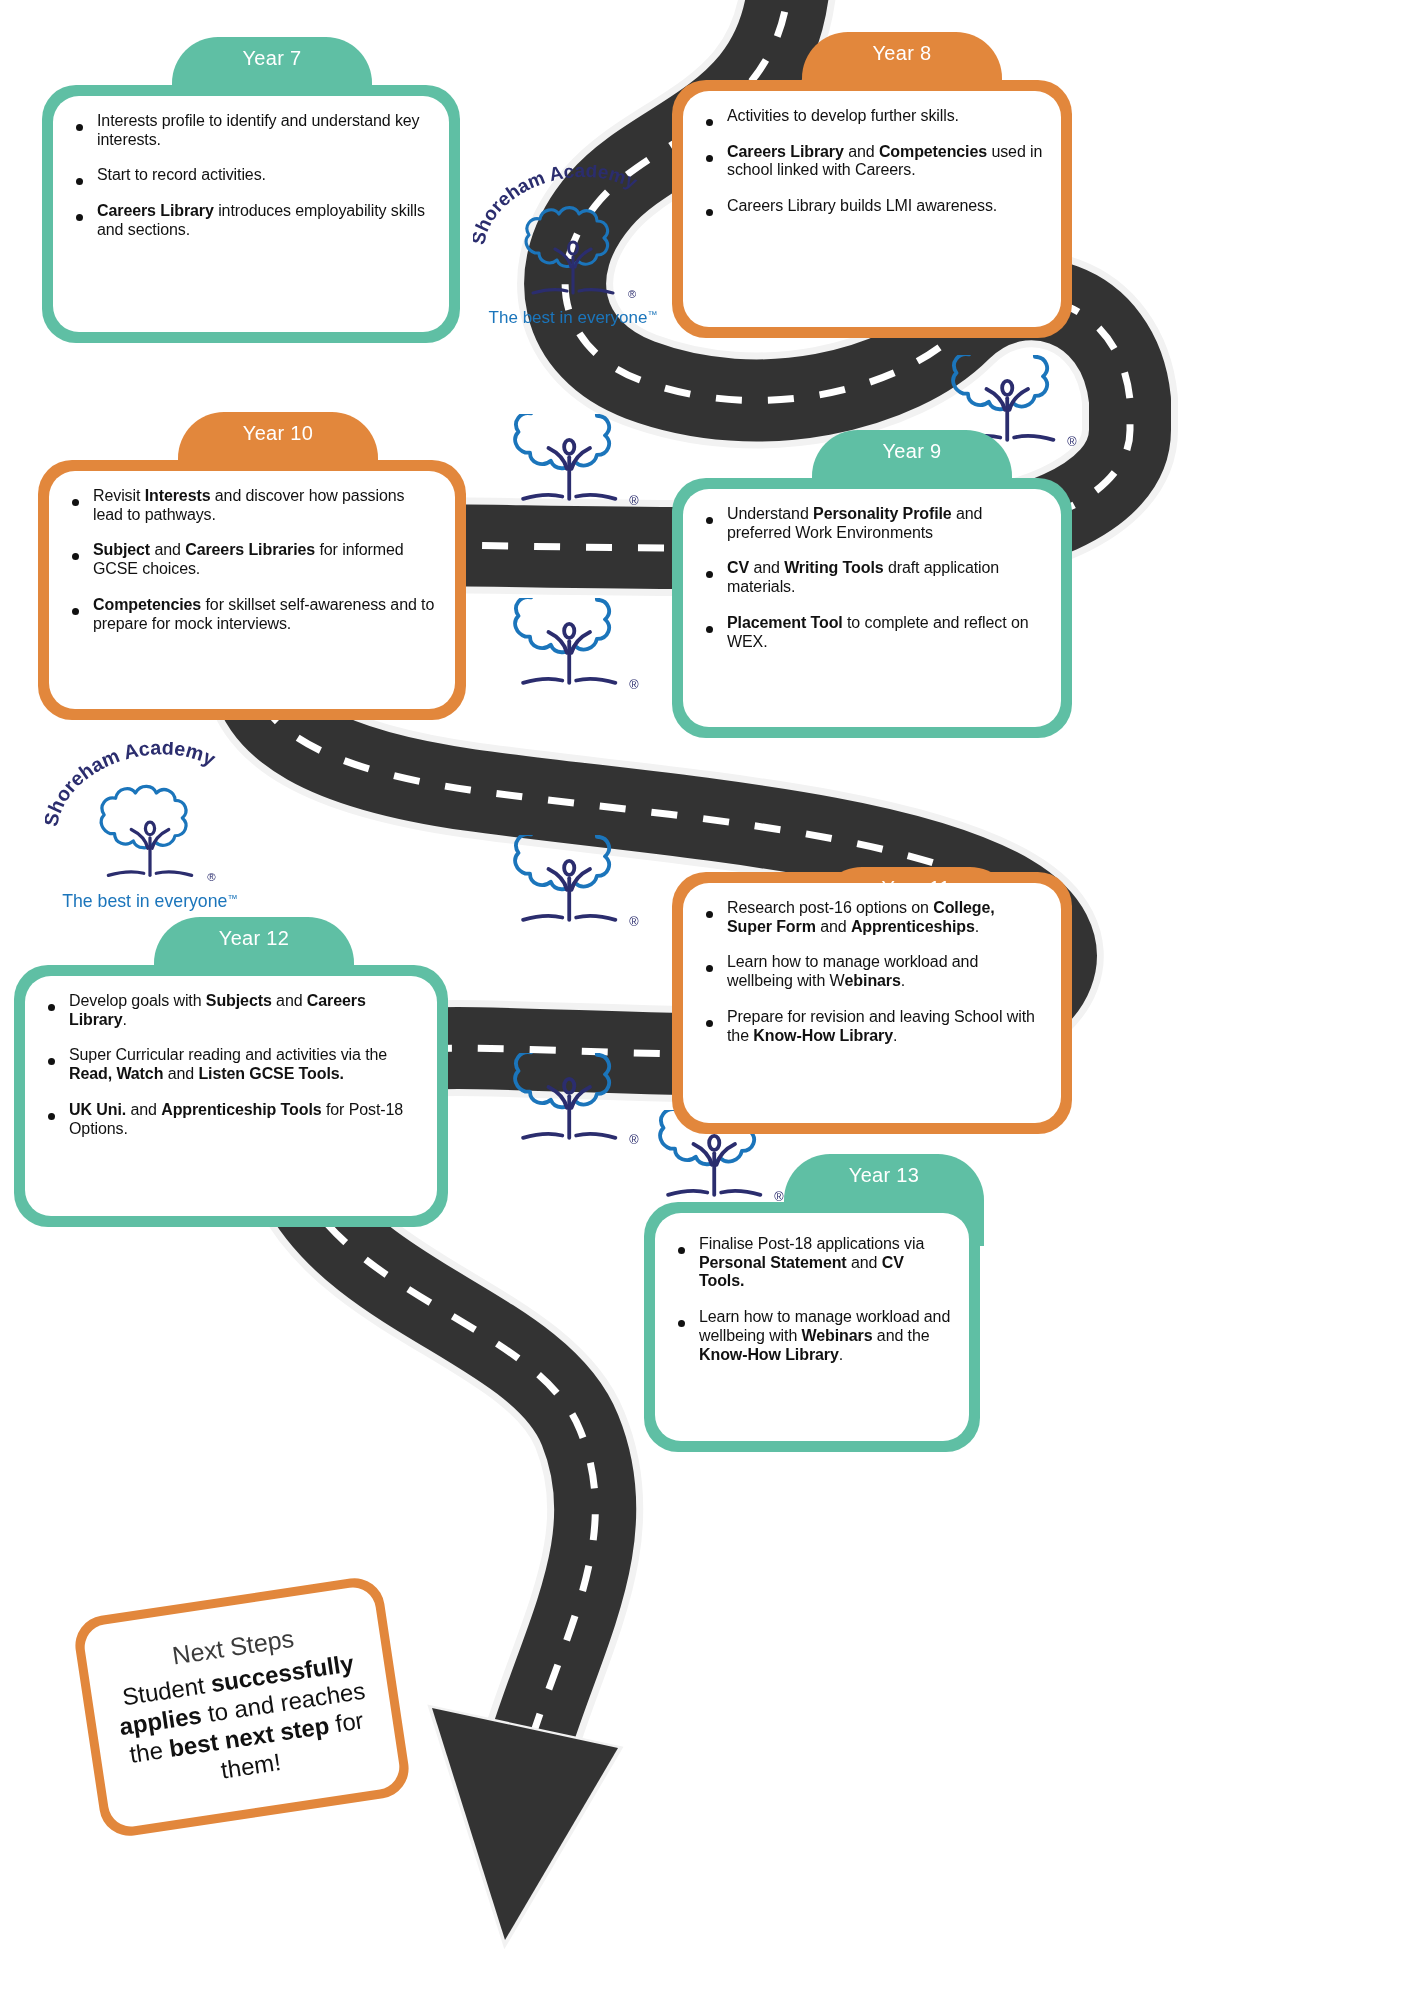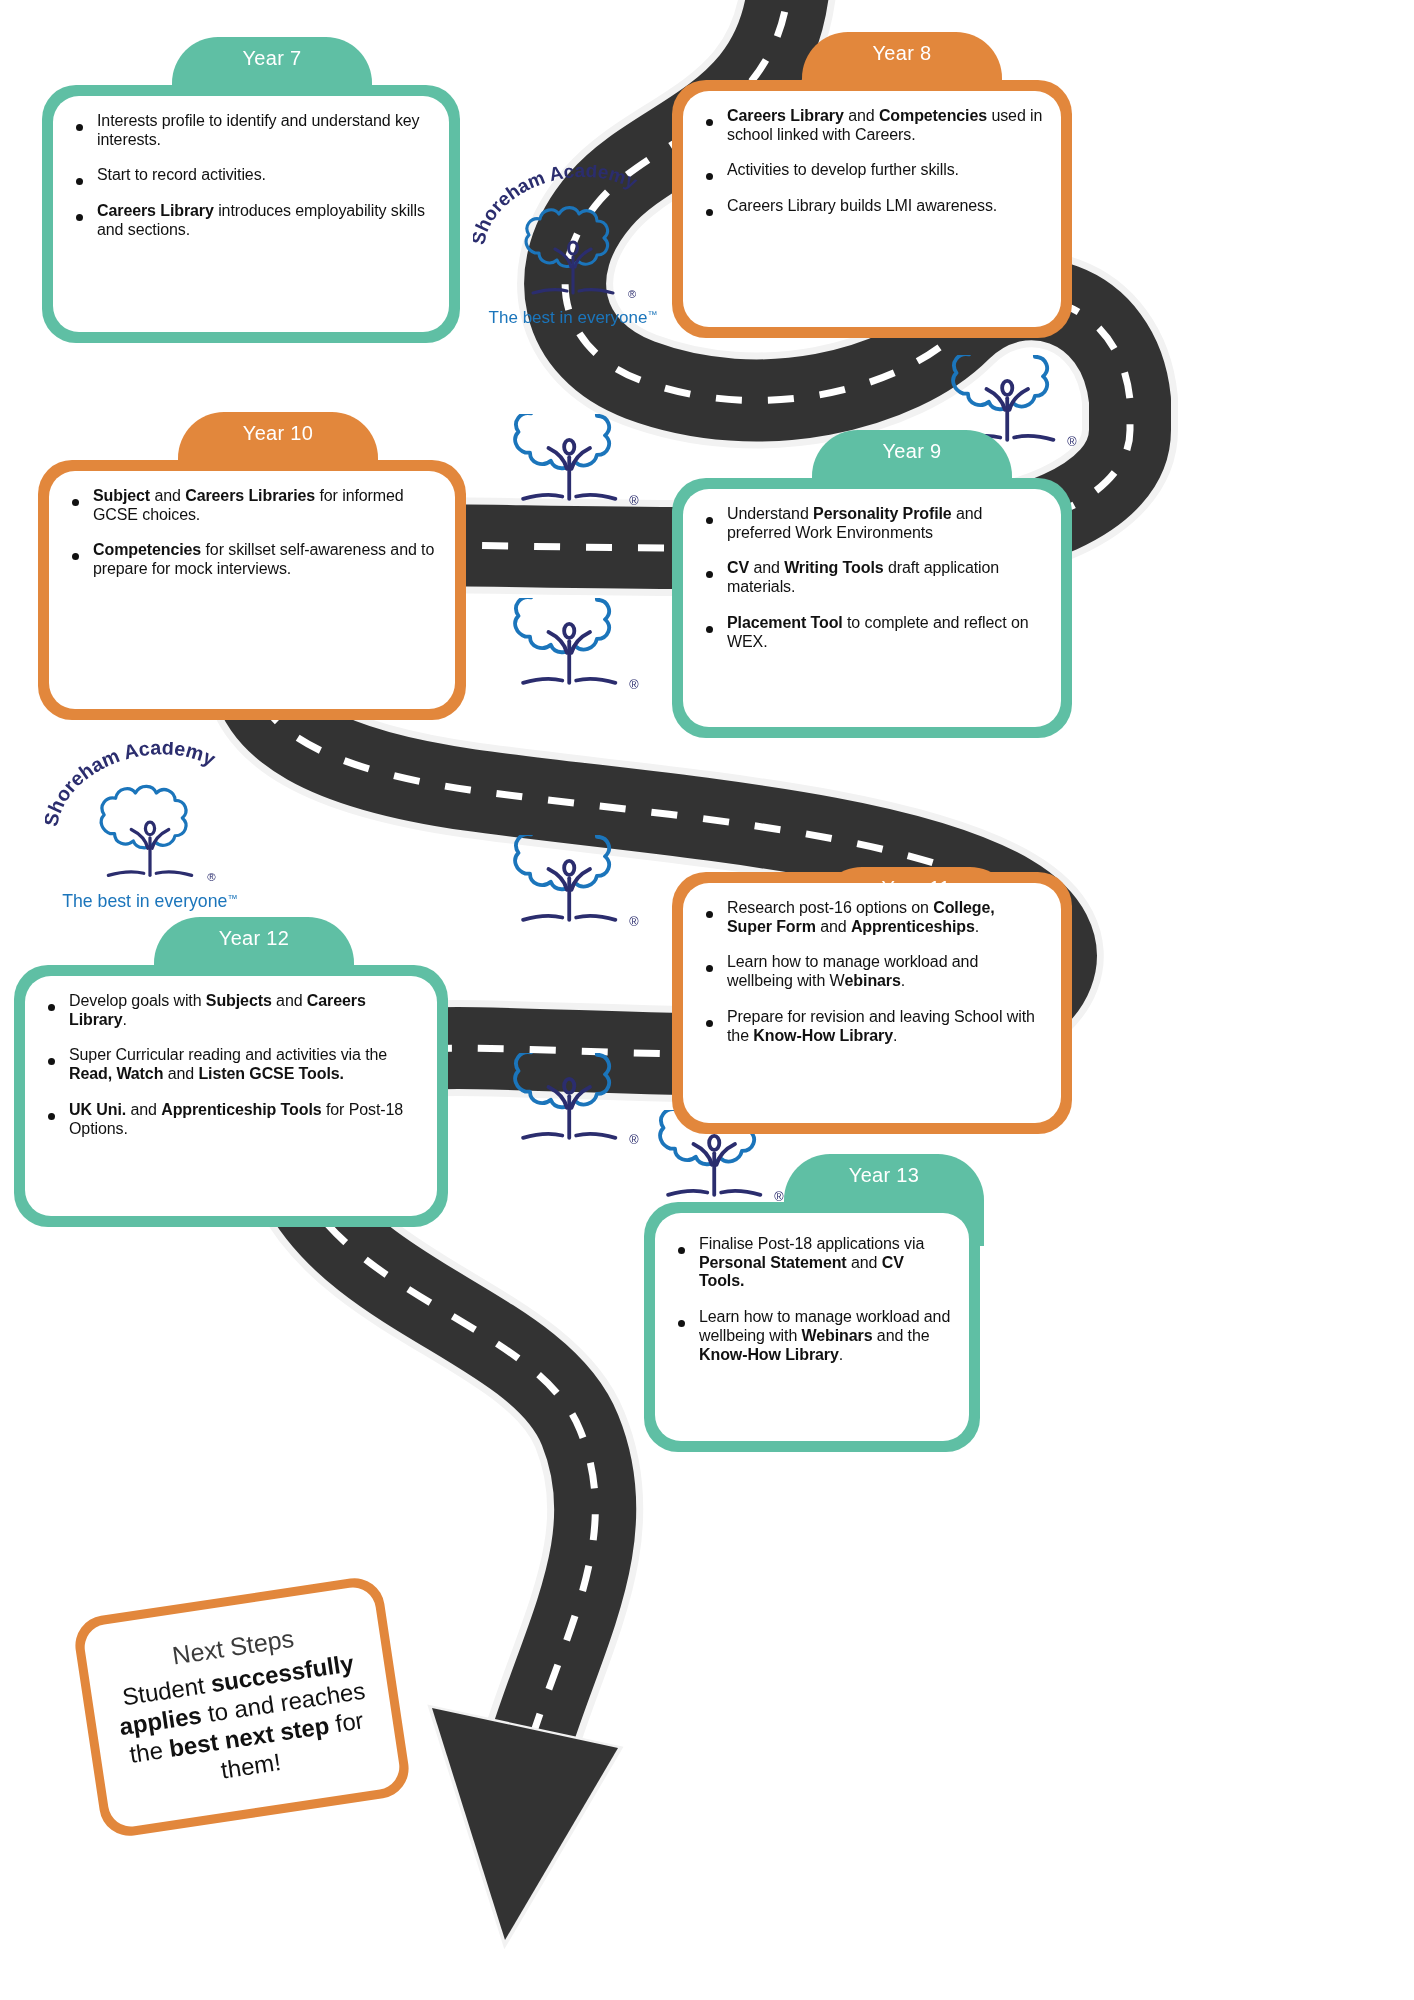--- a/index.html
+++ b/index.html
@@ -335,33 +335,34 @@
         </ul>
     </div>
   </div>
 
   <div class="card orange" id="card-year-8" style="left:672px; top:80px; width:400px; height:258px;">
     <div class="tab" style="left:130px; width:200px;">
       <span>Year 8</span>
     </div>
     <div class="inner">
       <ul class="bullets">
+          <li><span>Activities to develop further skills.</span></li>
           <li><b>Careers Library</b><span> and </span><b>Competencies</b><span> used in school linked with Careers.</span></li>
-          <li><span>Activities to develop further skills.</span></li>
           <li><span>Careers Library builds LMI awareness.</span></li>
         </ul>
     </div>
   </div>
 
   <div class="card orange" id="card-year-10" style="left:38px; top:460px; width:428px; height:260px;">
     <div class="tab" style="left:140px; width:200px;">
       <span>Year 10</span>
     </div>
     <div class="inner">
       <ul class="bullets">
+          <li><span>Revisit </span><b>Interests</b><span> and discover how passions lead to pathways.</span></li>
           <li><b>Subject</b><span> and </span><b>Careers Libraries</b><span> for informed GCSE choices.</span></li>
           <li><b>Competencies</b><span> for skillset self-awareness and to prepare for mock interviews.</span></li>
         </ul>
     </div>
   </div>
 
   <div class="card teal" id="card-year-9" style="left:672px; top:478px; width:400px; height:260px;">
     <div class="tab" style="left:140px; width:200px;">
       <span>Year 9</span>
     </div>

